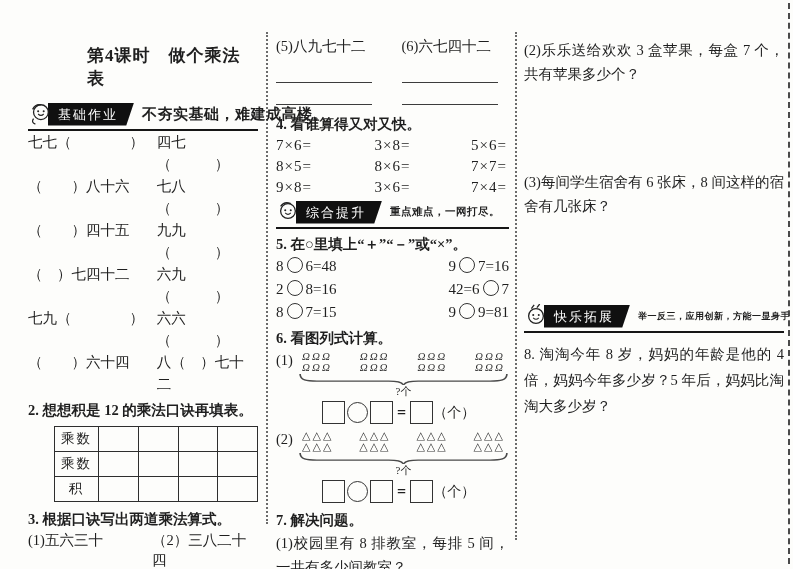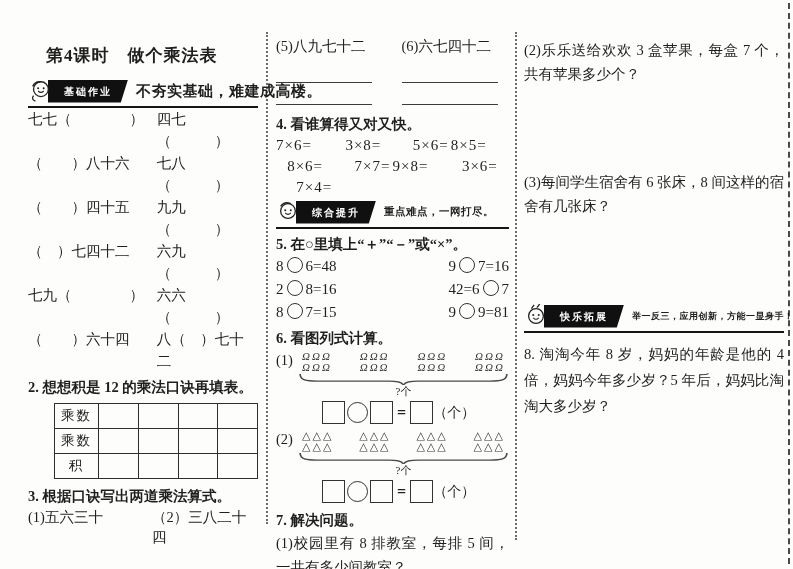--- a/index.html
+++ b/index.html
@@ -7,27 +7,27 @@
         font-family:"Liberation Serif","DejaVu Serif",serif;color:#1f1f1f;}
   .col{position:absolute;top:30px;}
   .col1{left:28px;width:230px;}
   .col2{left:276px;width:233px;}
   .col3{left:524px;width:260px;}
   .vsep{position:absolute;width:0;border-left:2px dotted #6b6b6b;}
   .sep1{left:266px;top:32px;height:492px;}
   .sep2{left:515px;top:32px;height:508px;}
   .cut{position:absolute;left:788px;top:3px;height:561px;width:0;border-left:2px dashed #4a4a4a;}
 
-  .title{margin:14px 0 0 18px;font-size:17px;font-weight:bold;letter-spacing:1px;}
+  .title{margin:14px 0 0 59px;font-size:17px;font-weight:bold;letter-spacing:1px;}
 
   .badge-row{display:flex;align-items:center;border-bottom:2px solid #161616;
              padding-bottom:3px;position:relative;}
   .mascot{flex:0 0 auto;width:24px;height:24px;margin-right:-4px;position:relative;z-index:2;}
-  .banner{flex:0 0 auto;background:#101010;color:#ffffff;font-weight:bold;font-size:10px;
-          letter-spacing:2px;padding:3px 16px 3px 16px;line-height:17px;
+  .banner{flex:0 0 auto;background:#101010;color:#ffffff;font-weight:normal;font-size:13px;
+          letter-spacing:2px;padding:3px 16px 3px 10px;line-height:17px;
           clip-path:polygon(0 0,100% 0,91% 100%,0 100%);}
   .slogan{font-size:9.5px;font-weight:bold;margin-left:8px;letter-spacing:0.5px;white-space:nowrap;}
 
   .qlabel{font-size:14.5px;font-weight:bold;line-height:22px;}
 
   
   .qrow{display:flex;font-size:14.5px;line-height:22px;}
   .fl{flex:0 0 56%;}
   .fr{flex:1;}
 
@@ -39,21 +39,21 @@
   table.qtable td{width:40px;}
 
   
   .pairgrid{display:grid;grid-template-columns:1fr 1fr;column-gap:18px;}
   .pitem .plabel{font-size:14.5px;line-height:20px;}
   .ans{width:96px;height:0;border-bottom:1.3px solid #3c3c3c;}
   .ans.a1{margin-top:26px;}
   .ans.a2{margin-top:21px;}
 
   
-  .calcgrid{display:grid;grid-template-columns:1fr 1fr 1fr 1fr;row-gap:4px;margin-top:2px;}
+  .calcgrid{display:grid;grid-template-columns:1fr 1fr 1fr;row-gap:4px;margin-top:2px;}
   .calc{font-size:15px;line-height:17px;letter-spacing:1px;}
   .calc.c2{text-align:center;}
   .calc.c3{text-align:right;padding-right:2px;}
 
   
   .q5grid{display:grid;grid-template-columns:1fr auto;row-gap:5px;margin-top:2px;}
   .q5item{font-size:15px;line-height:18px;white-space:nowrap;}
   .q5item.rgt{text-align:right;}
   .crc-s{display:inline-block;width:14px;height:14px;border:1.3px solid #333;
          border-radius:50%;vertical-align:-2px;margin:0 3px;}

